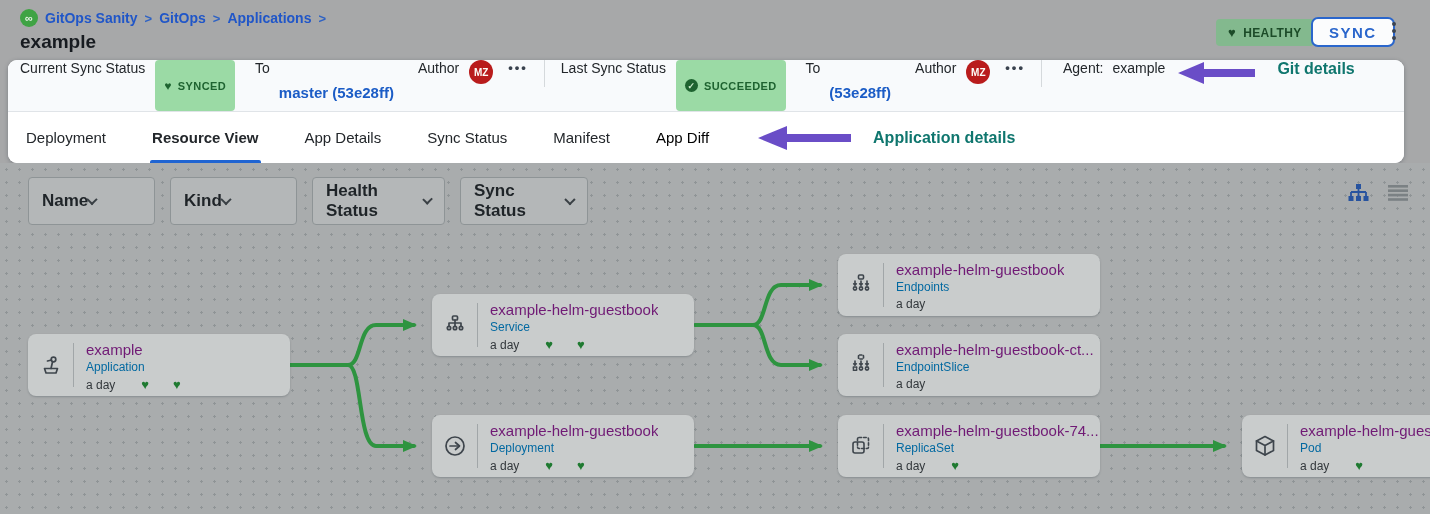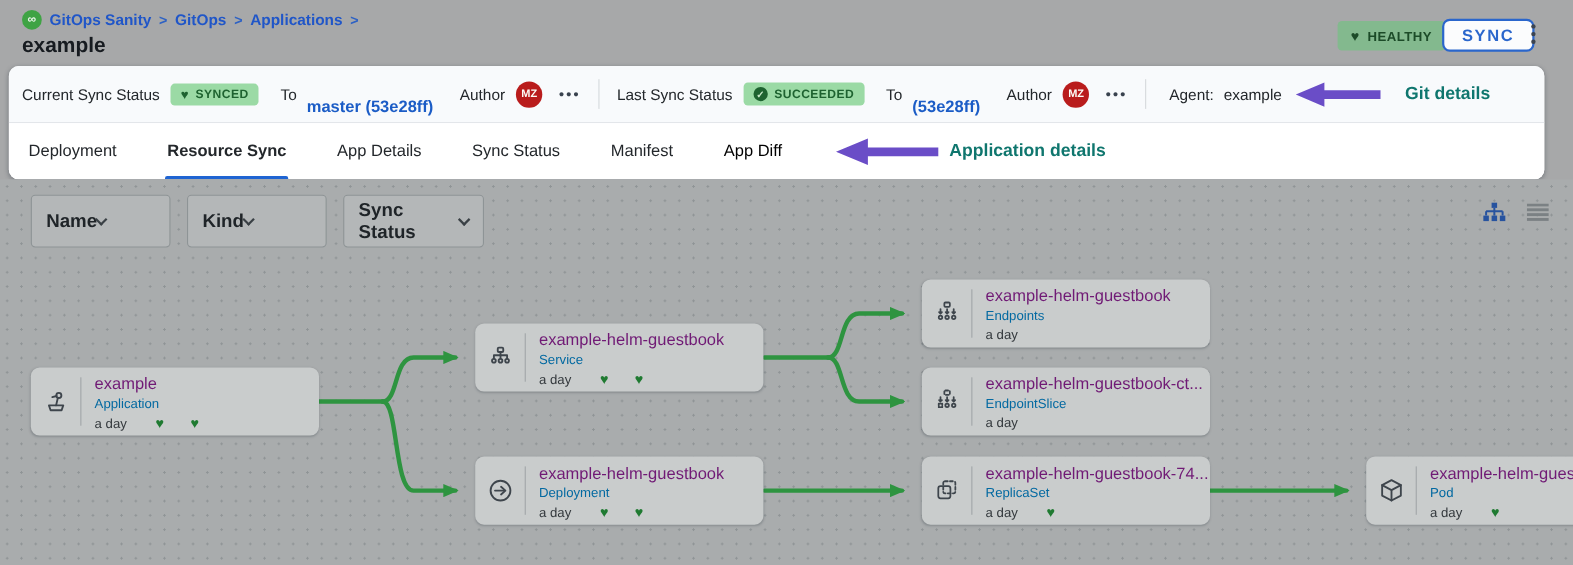--- a/index.html
+++ b/index.html
@@ -22,21 +22,21 @@
   .health-badge .hb-heart { font-size:13px; }
   .sync-button { position:absolute; left:1311px; top:17px; height:30px; padding:0 16px;
     background:#fbfcfd; border:2px solid #2a66cc; border-radius:7px; color:#2a66cc;
     font-size:15px; font-weight:bold; letter-spacing:1.5px; display:flex; align-items:center; cursor:pointer; }
   .kebab { position:absolute; left:1392px; top:22px; display:flex; flex-direction:column; gap:3px; cursor:pointer; }
   .kebab i { width:4px; height:4px; border-radius:50%; background:#3c4450; }
 
   
   .panel { position:absolute; left:8px; top:60px; width:1396px; height:103px;
     background:#ffffff; border-radius:9px; box-shadow:0 1px 4px rgba(40,50,60,.35); overflow:hidden; }
-  .sync-row { height:52px; display:flex; align-items:center; padding:0 12px;
+  .sync-row { height:52px; display:flex; padding:0 12px;
     background:#f8fafc; border-bottom:1px solid #e0e4e8; font-size:14px; color:#23272b; }
   .badge { display:flex; align-items:center; gap:6px; padding:4px 9px; border-radius:4px;
     background:#9bdaa5; color:#1e6330; font-size:11px; font-weight:bold; letter-spacing:.4px; margin-left:10px; }
   .badge .b-ico { font-size:12px; line-height:1; }
   .badge .b-check { width:13px; height:13px; border-radius:50%; background:#1e6330; color:#cdeccd;
     display:flex; align-items:center; justify-content:center; font-size:9px; }
   .to-label { margin-left:20px; }
   .commit { margin-left:9px; font-size:15px; font-weight:bold; color:#1b5cc6; cursor:pointer;margin-top:24px; }
   .author-label { margin-left:24px; }
   .avatar { margin-left:10px; width:24px; height:24px; border-radius:50%; background:#b91c1c;
@@ -142,42 +142,46 @@
     <span class="agent-value">example</span>
 
     <svg class="anno-arrow" width="80" height="26" viewBox="0 0 80 26" style="margin-left:12px">
       <polygon points="1,13 27,2 27,9 78,9 78,17 27,17 27,24" fill="#6a4dc7"></polygon>
     </svg>
     <span class="annotation-text" style="margin-left:20px">Git details</span>
   </div>
 
   <div class="tabs-row">
     <span class="tab">Deployment</span>
-    <span class="tab active">Resource Sync</span>
+    <span class="tab active">Resource View</span>
     <span class="tab">App Details</span>
     <span class="tab">Sync Status</span>
     <span class="tab">Manifest</span>
     <span class="tab disabled">App Diff</span>
 
     <svg class="anno-arrow" width="96" height="30" viewBox="0 0 96 30" style="margin-left:2px">
       <polygon points="1,15 30,3 30,11 94,11 94,19 30,19 30,27" fill="#6a4dc7"></polygon>
     </svg>
-    <span class="annotation-text" style="margin-left:8px">Application details</span>
+    <span class="annotation-text" style="margin-left:20px">Application details</span>
   </div>
 </div>
 
 <div class="canvas">
 
   <div class="filter-bar">
     <div class="filter-btn" style="width:127px">
       <span>Name</span>
       <span class="chev"></span>
     </div>
     <div class="filter-btn" style="width:127px">
       <span>Kind</span>
+      <span class="chev"></span>
+    </div>
+    <div class="filter-btn" style="width:133px">
+      <span>Health Status</span>
       <span class="chev"></span>
     </div>
     <div class="filter-btn" style="width:128px">
       <span>Sync Status</span>
       <span class="chev"></span>
     </div>
   </div>
 
   <div class="view-toggles">
     <svg width="21" height="18" viewBox="0 0 21 18">

